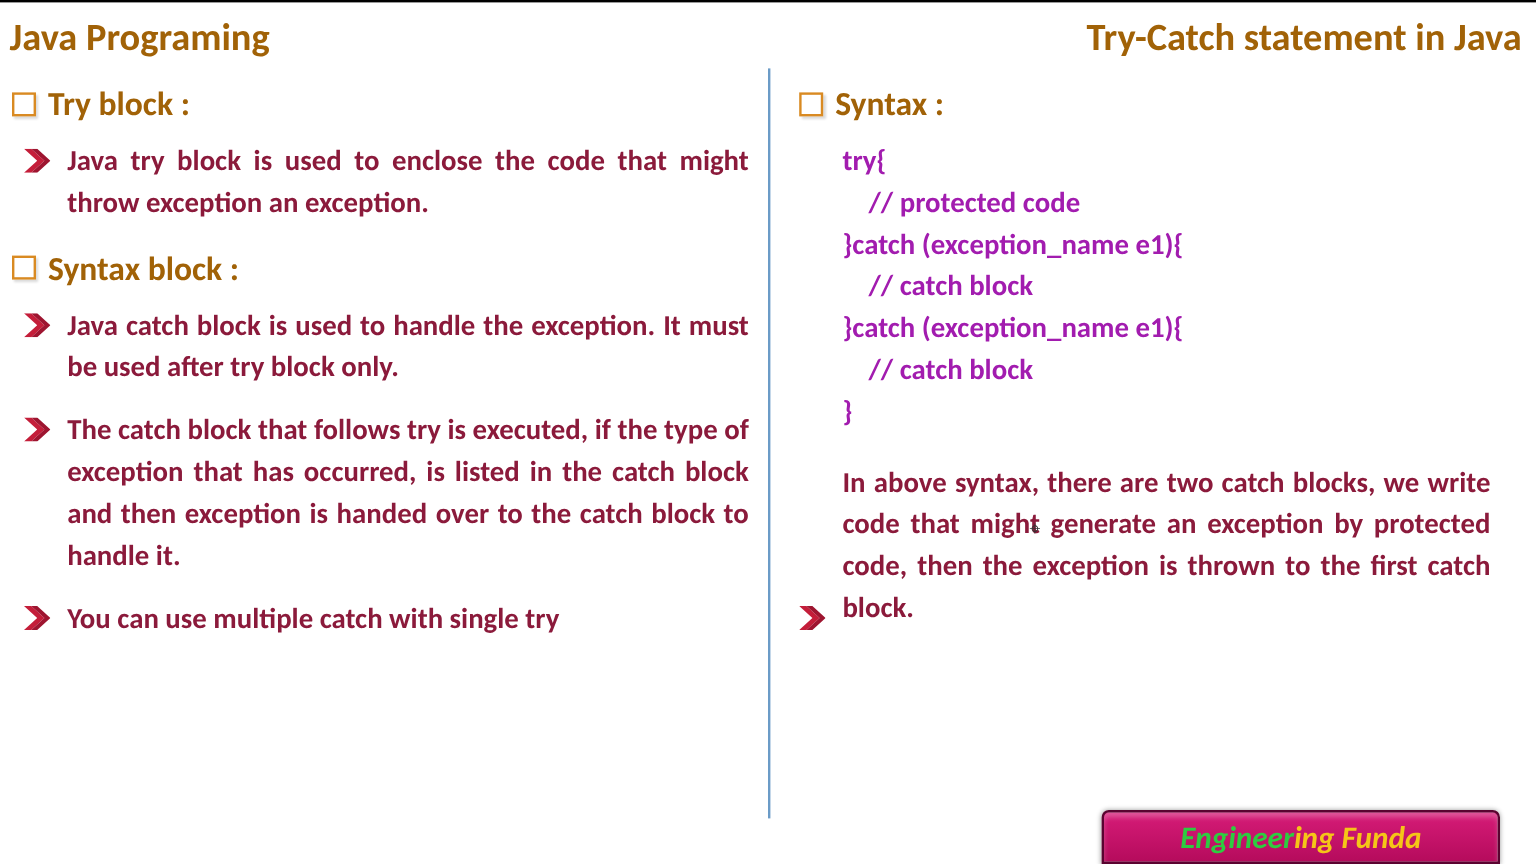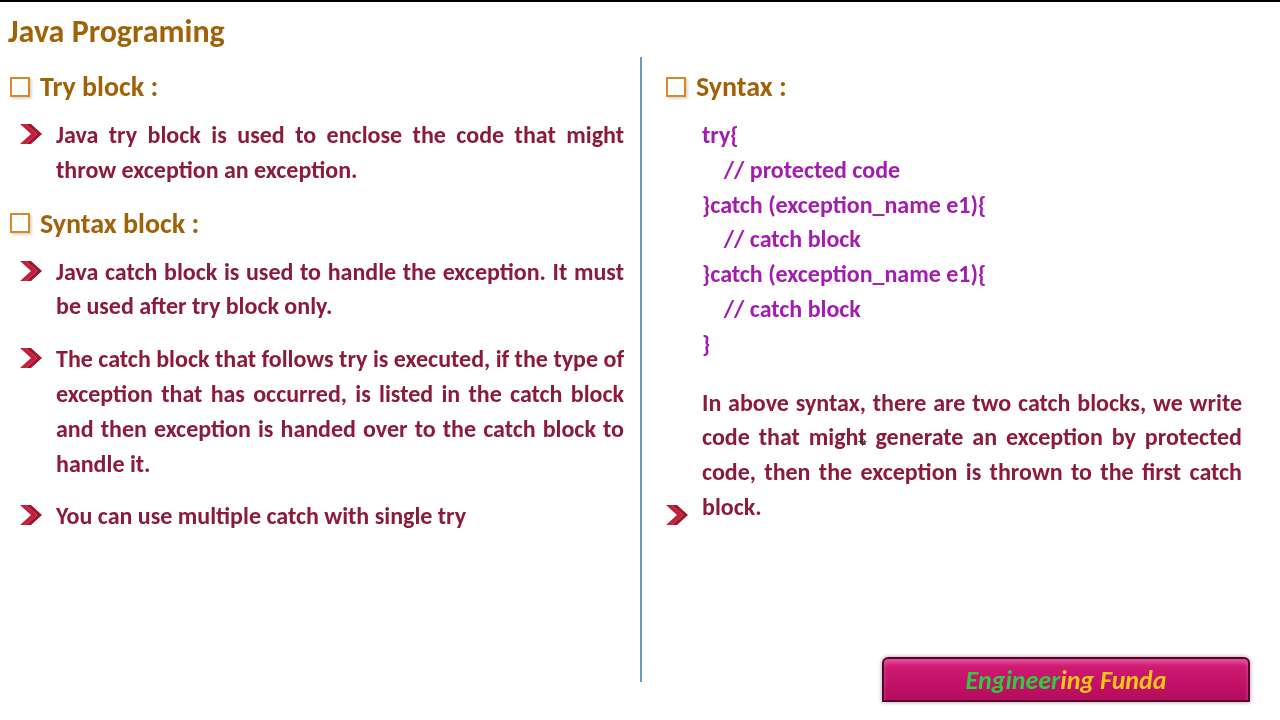--- a/index.html
+++ b/index.html
@@ -83,22 +83,22 @@
   .cursor {
     position: absolute;
     left: 858px;
     top: 430px;
     font-size: 16px;
     color: #333;
   }
   .brand-bar {
     position: absolute;
     right: 30px;
-    bottom: 18px;
-    width: 368px;
+    bottom: 0;
+    width: 332px;
     height: 45px;
     background: linear-gradient(#d61c78, #b50b5c);
     border: 2px solid #5a0330;
     border-radius: 6px 6px 0 0;
     display: flex;
     align-items: center;
     justify-content: center;
     box-shadow: inset 0 4px 4px rgba(255,255,255,.25), 0 0 4px rgba(0,0,0,.4);
   }
   .brand-text {
@@ -108,20 +108,21 @@
   }
   .brand-a { color: #2ecc40; }
   .brand-b { color: #f5c518; }
   .mt-16 { margin-top: 16px; }
 </style>
 </head>
 <body>
 
 <div class="header">
   <div class="header-left">Java Programing</div>
+  <div class="header-right">Try-Catch statement in Java</div>
 </div>
 
 <div class="columns">
   <div class="col col-left">
 
     <div class="section-title">
       <span class="square-bullet"></span>
       <span class="section-title-text">Try block :</span>
     </div>
 

